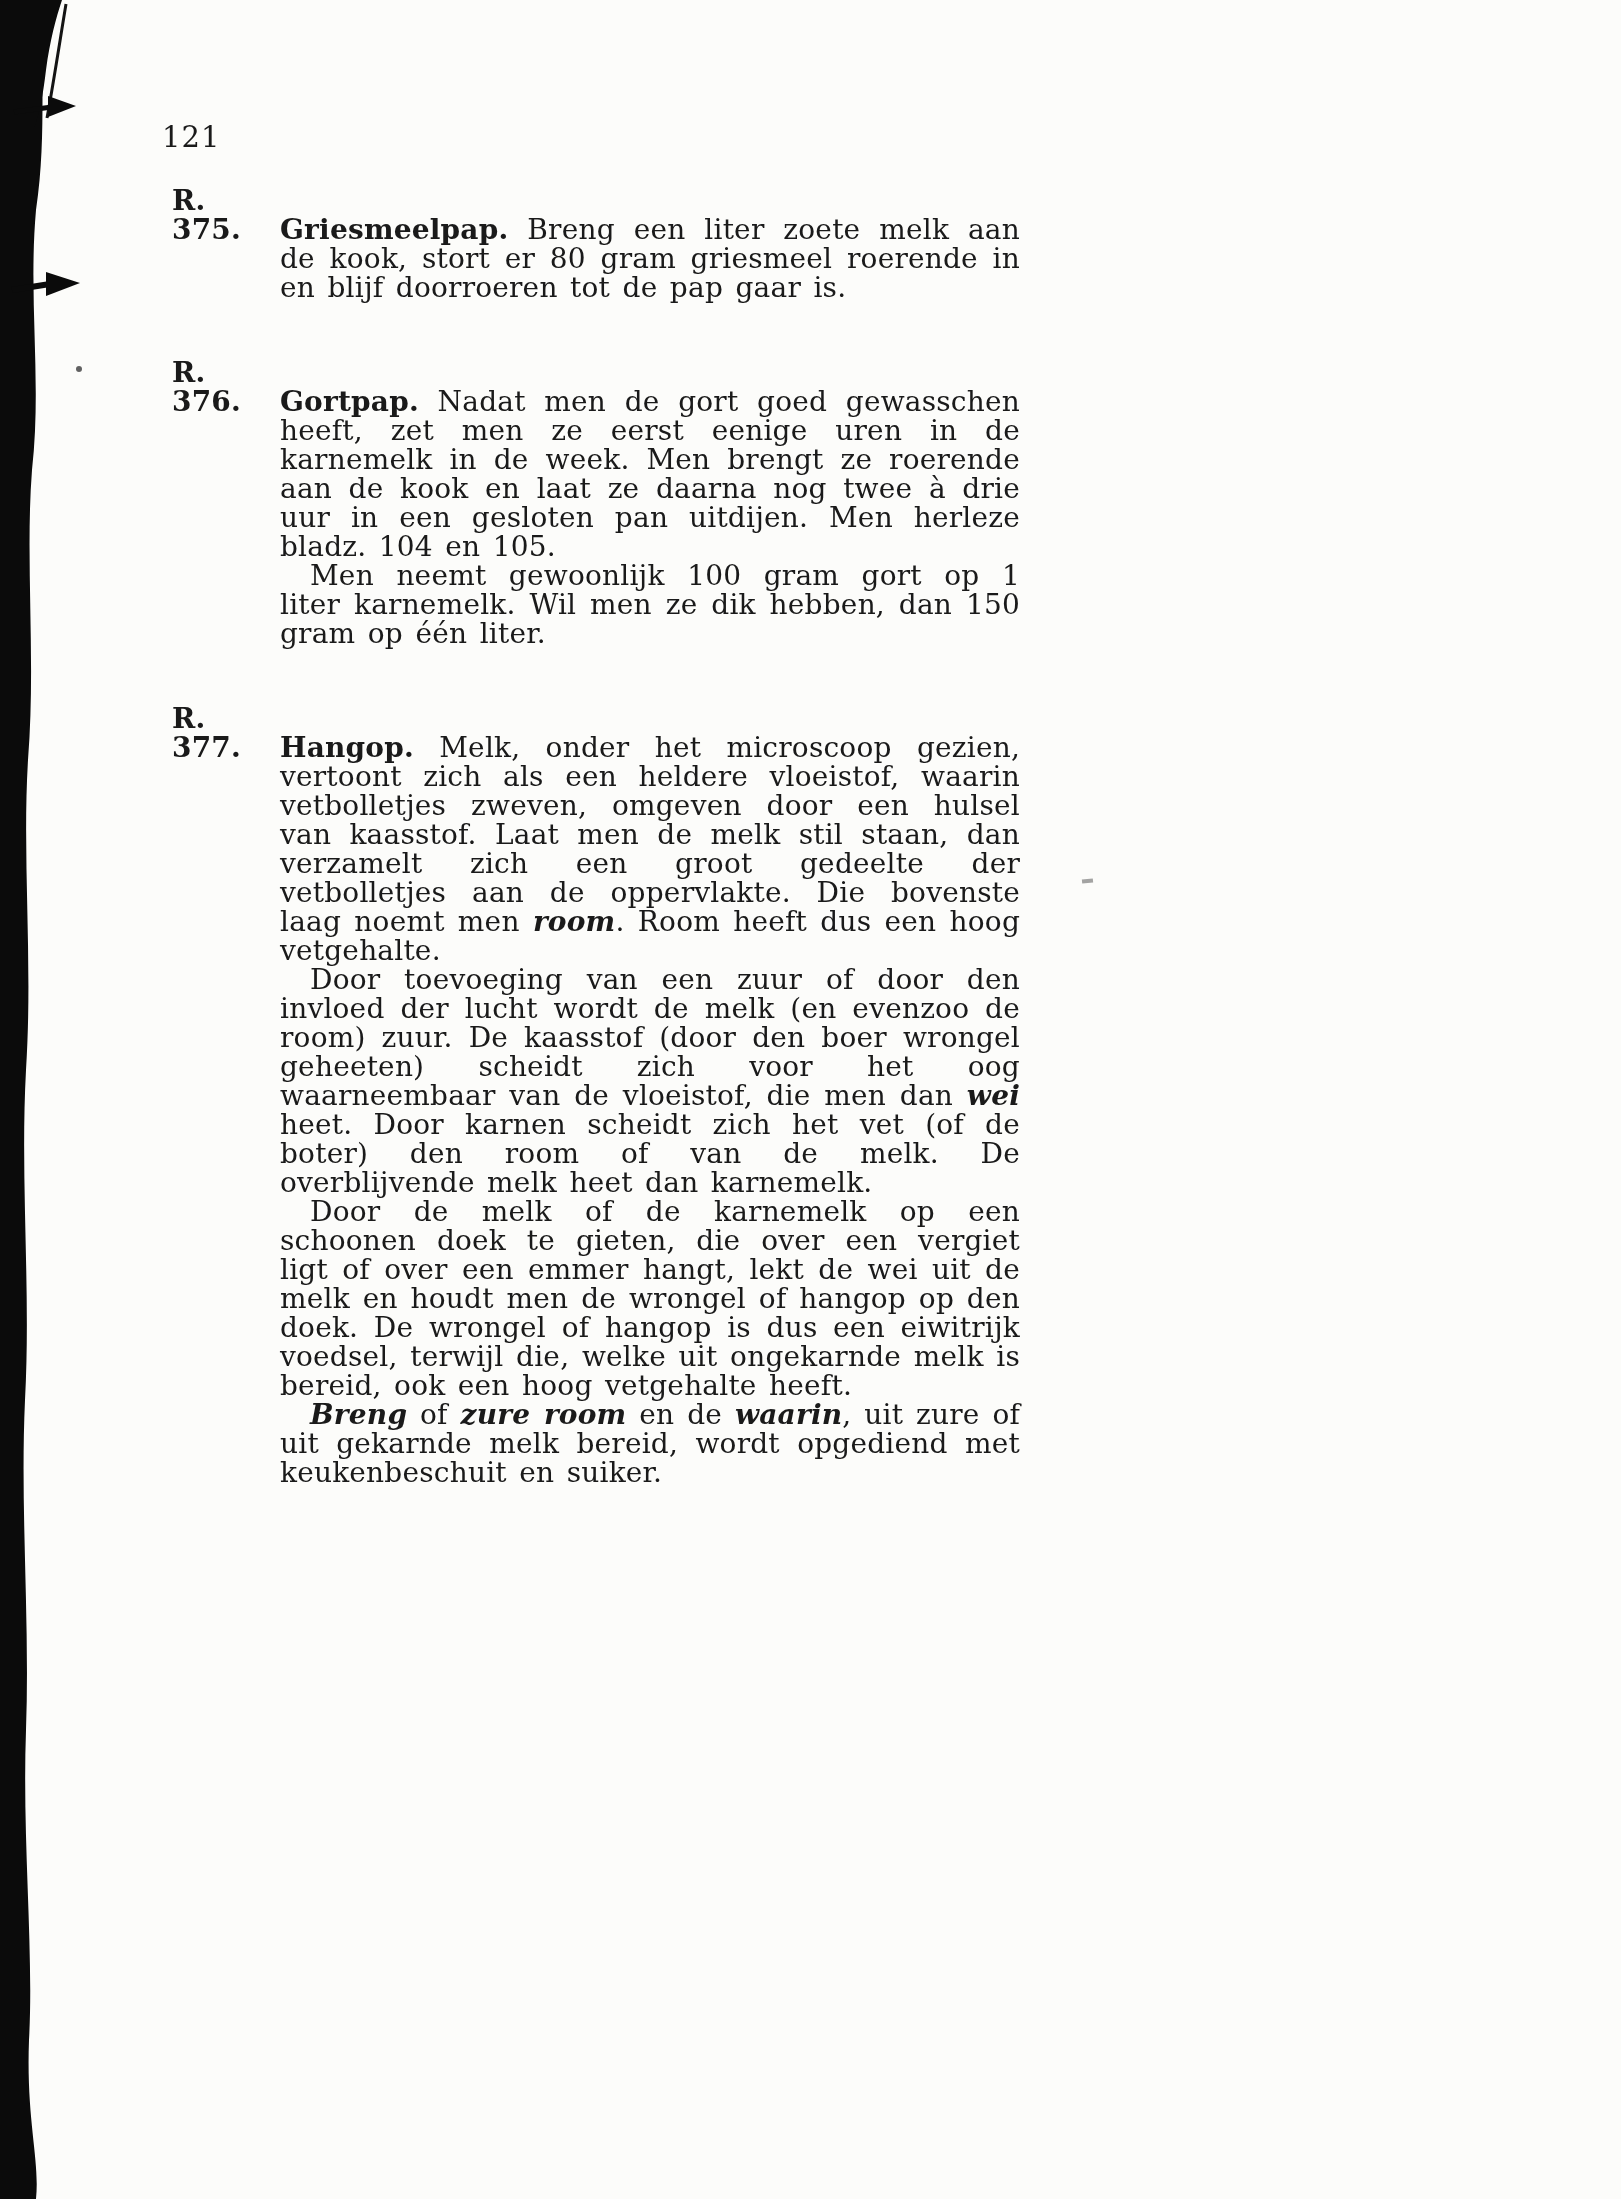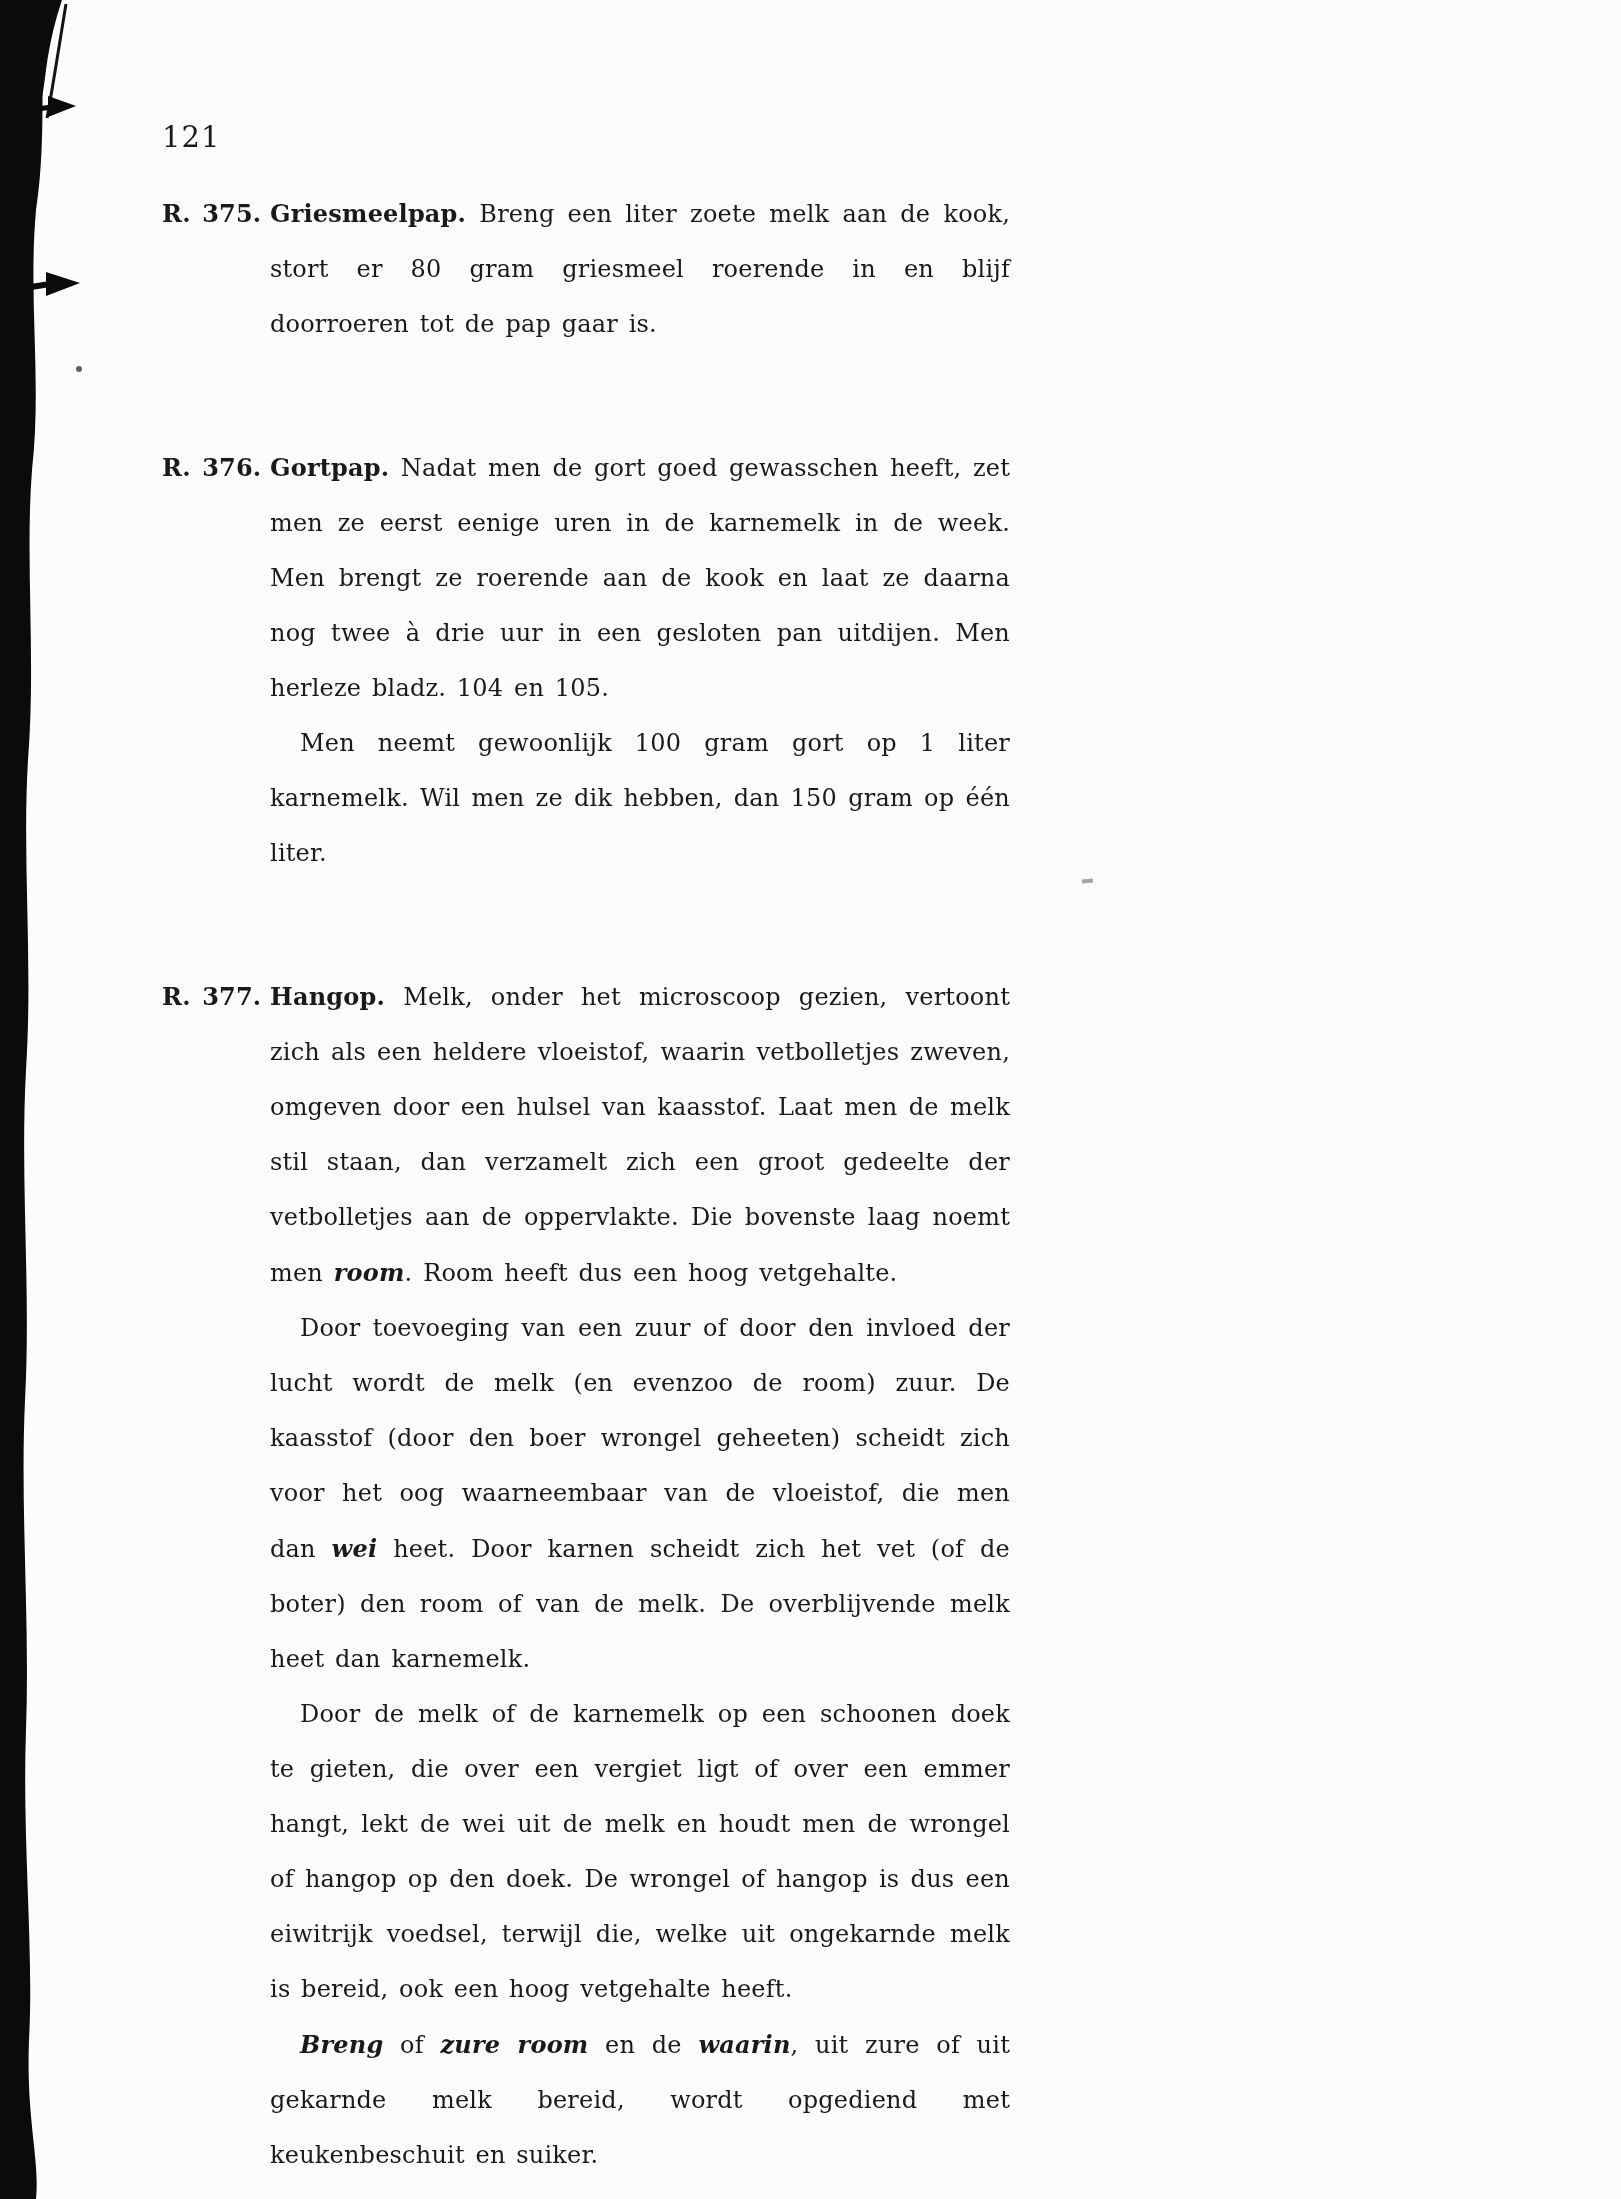--- a/index.html
+++ b/index.html
@@ -30,37 +30,37 @@
     position: absolute;
     left: 162px;
     top: 120px;
     width: 848px;
     text-align: left;
     font-size: 29px;
     letter-spacing: 1px;
   }
   .content {
     position: absolute;
-    left: 162px;
+    left: 172px;
     top: 186px;
     width: 848px;
-    font-size: 24px;
-    line-height: 55px;
+    font-size: 28px;
+    line-height: 29px;
   }
   .content p {
     margin: 0;
     text-align: justify;
     word-spacing: 0.12em;
     letter-spacing: 0.2px;
   }
   .recipe {
     padding-left: 108px;
   }
   .recipe + .recipe {
-    margin-top: 88px;
+    margin-top: 56px;
   }
   .recipe p.lead {
     text-indent: -108px;
   }
   .recipe p.body {
     text-indent: 30px;
   }
   .rnum {
     display: inline-block;
     width: 108px;

